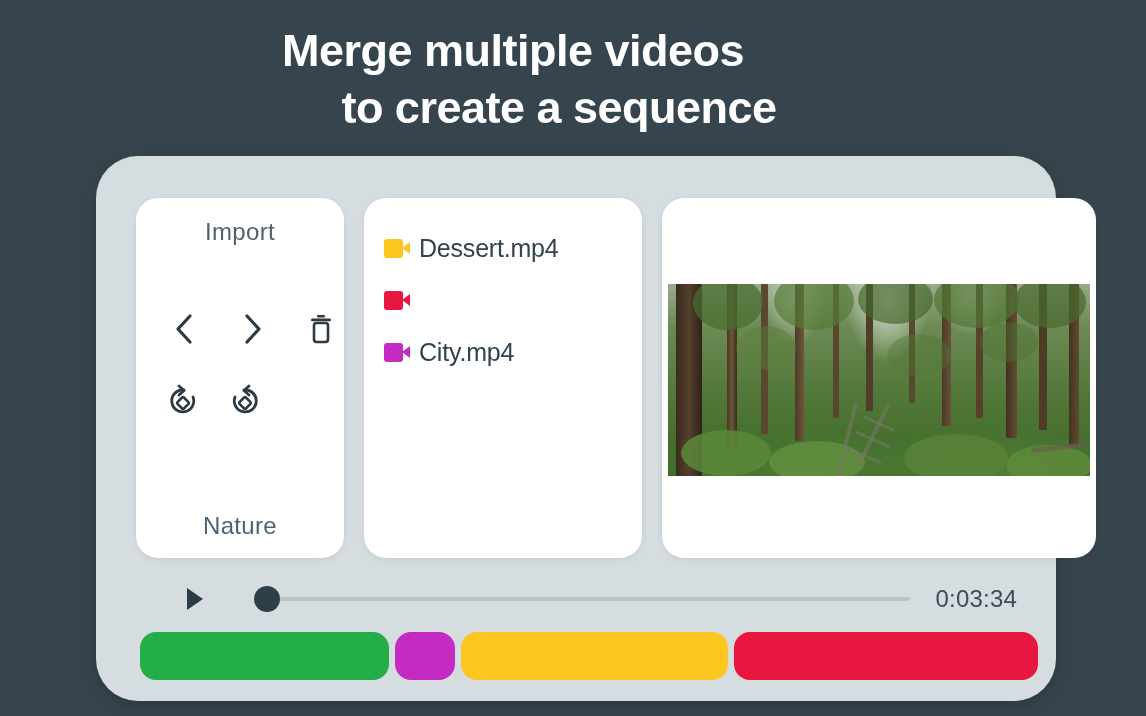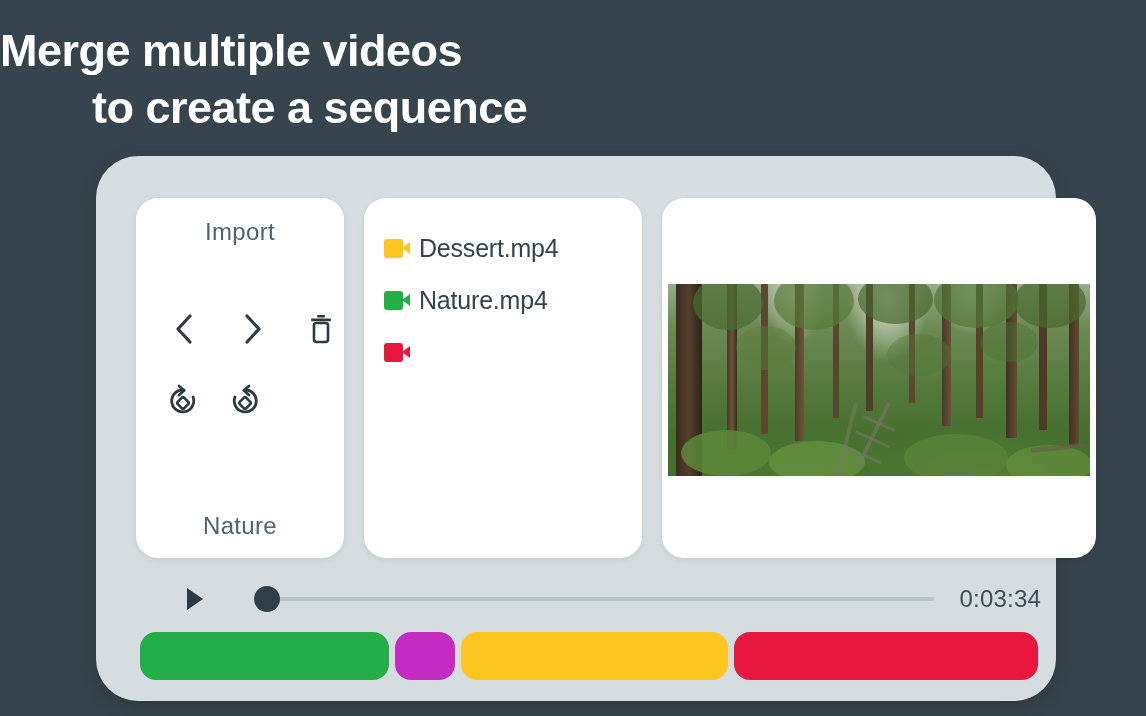--- a/index.html
+++ b/index.html
@@ -14,20 +14,21 @@
     font-family: "Liberation Sans", sans-serif;
     position: relative;
   }
 
   
   .headline {
     position: absolute;
     top: 22px;
     left: 0;
     width: 1026px;
+    text-align: center;
     color: #ffffff;
     font-weight: bold;
     font-size: 45px;
     line-height: 57px;
     letter-spacing: -0.5px;
   }
   .headline .line1 { display: block; }
   .headline .line2 { display: block; padding-left: 92px; }
 
   
@@ -238,21 +239,21 @@
     width: 26px;
     height: 26px;
     border-radius: 50%;
     background: #2f3f48;
   }
   .time-label {
     color: #3b4d56;
     font-size: 24px;
     letter-spacing: 0.2px;
     white-space: nowrap;
-    margin-right: 1px;
+    margin-right: 25px;
   }
 
   
   .timeline {
     position: absolute;
     left: 44px;
     top: 476px;
     width: 898px;
     height: 48px;
     display: flex;
@@ -326,35 +327,35 @@
       <div class="file-list">
 
         <div class="file-item">
           <span class="cam" style="color:#fcc520">
             <span class="body" style="background:#fcc520"></span>
               <span class="lens"></span>
           </span>
           <span class="file-name">Dessert.mp4</span>
         </div>
 
-        <div class="file-item">
-          <span class="cam" style="color:#23ae47">
-            <span class="body" style="background:#23ae47"></span>
-              <span class="lens"></span>
-          </span>
-          <span class="file-name">Nature.mp4</span>
-        </div>
 
         <div class="file-item">
           <span class="cam" style="color:#e8173f">
             <span class="body" style="background:#e8173f"></span>
               <span class="lens"></span>
           </span>
         </div>
 
+        <div class="file-item">
+          <span class="cam" style="color:#c32bc3">
+            <span class="body" style="background:#c32bc3"></span>
+              <span class="lens"></span>
+          </span>
+          <span class="file-name">City.mp4</span>
+        </div>
 
       </div>
     </div>
 
     <div class="panel panel-preview">
       <div class="thumb">
         <div class="forest">
 
           <div class="trunk" style="left:2%;  width:26px; height:100%; background:linear-gradient(90deg,#3a2b1e,#54402c,#2e2217);"></div>
           <div class="trunk" style="left:14%; width:10px; height:86%; background:linear-gradient(90deg,#4a3a28,#6b5539,#3a2c1e);"></div>

